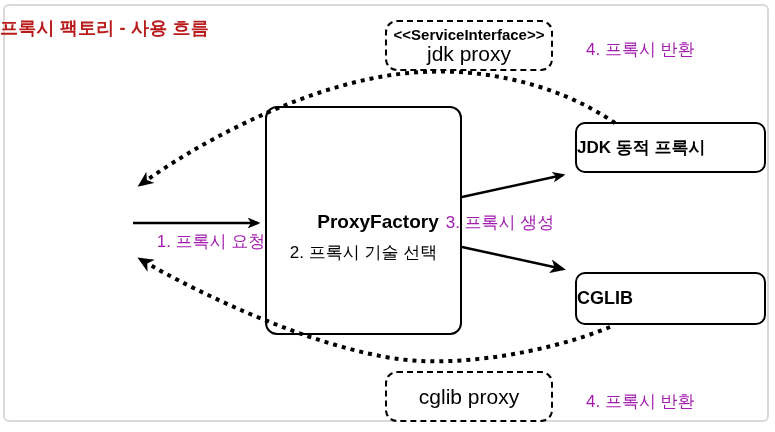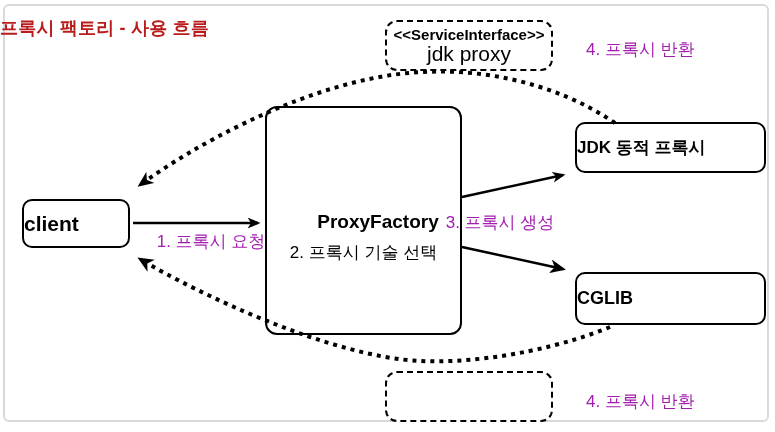--- a/index.html
+++ b/index.html
@@ -126,43 +126,41 @@
   }
 </style>
 </head>
 <body>
 
 <div id="stage">
   <div id="frame"></div>
 
   <div class="diagram-title">프록시 팩토리 - 사용 흐름</div>
 
-  <div class="node" id="node-client">
-    <span>client</span>
-  </div>
 
   <div class="node" id="node-proxyfactory">
     <div class="pf-title">ProxyFactory</div>
     <div class="pf-sub">2. 프록시 기술 선택</div>
   </div>
 
   <div class="node" id="node-jdk">
     <span>JDK 동적 프록시</span>
   </div>
 
   <div class="node" id="node-cglib">
     <span>CGLIB</span>
   </div>
 
   <div class="proxy-note" id="note-jdk-proxy">
     <div class="note-stereotype">&lt;&lt;ServiceInterface&gt;&gt;</div>
     <div class="note-name">jdk proxy</div>
   </div>
 
   <div class="proxy-note" id="note-cglib-proxy">
+    <div class="note-name">cglib proxy</div>
   </div>
 
   <div class="edge-label" id="label-request">1. 프록시 요청</div>
   <div class="edge-label" id="label-create">3. 프록시 생성</div>
   <div class="edge-label" id="label-return-top">4. 프록시 반환</div>
   <div class="edge-label" id="label-return-bottom">4. 프록시 반환</div>
 
   <svg id="arrow-layer" viewBox="0 0 775 432" xmlns="http://www.w3.org/2000/svg">
     <defs>
       <marker id="ah-solid" markerUnits="userSpaceOnUse" markerWidth="14" markerHeight="12" refX="10.5" refY="5.5" orient="auto">

